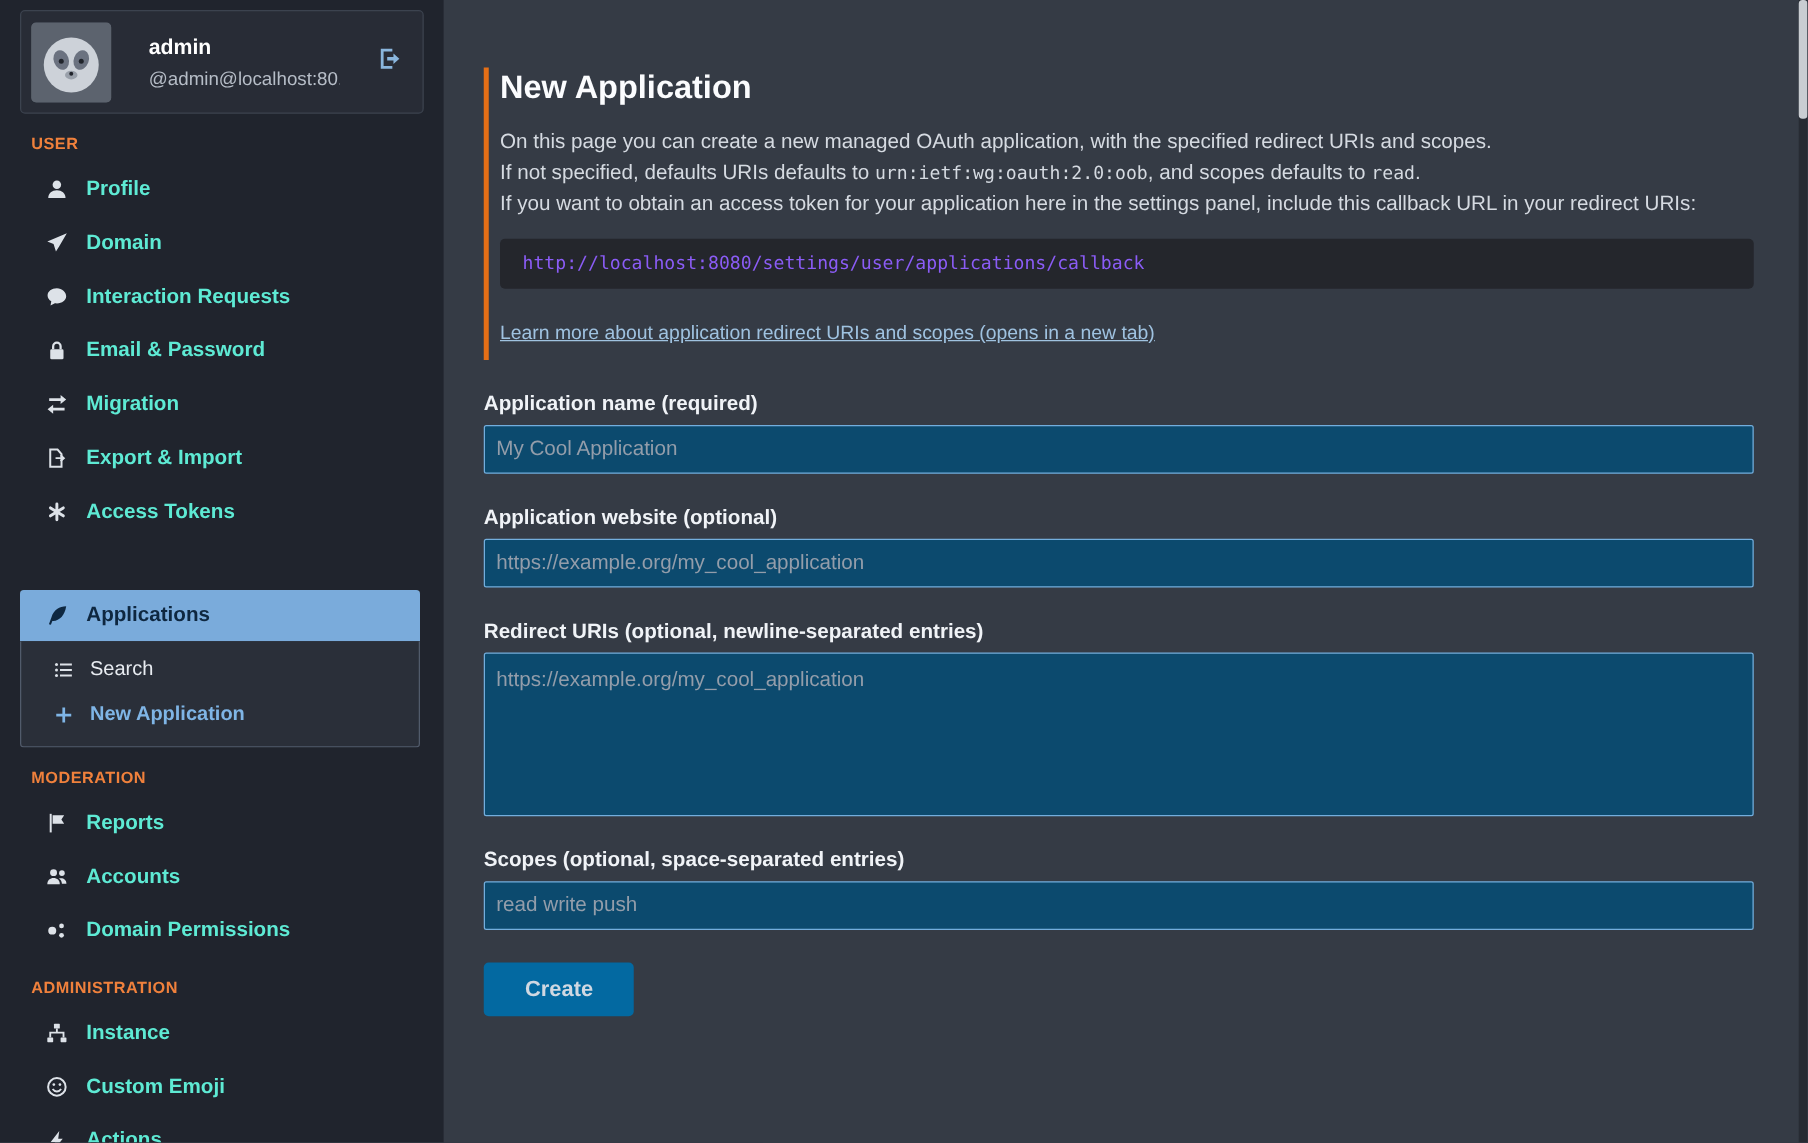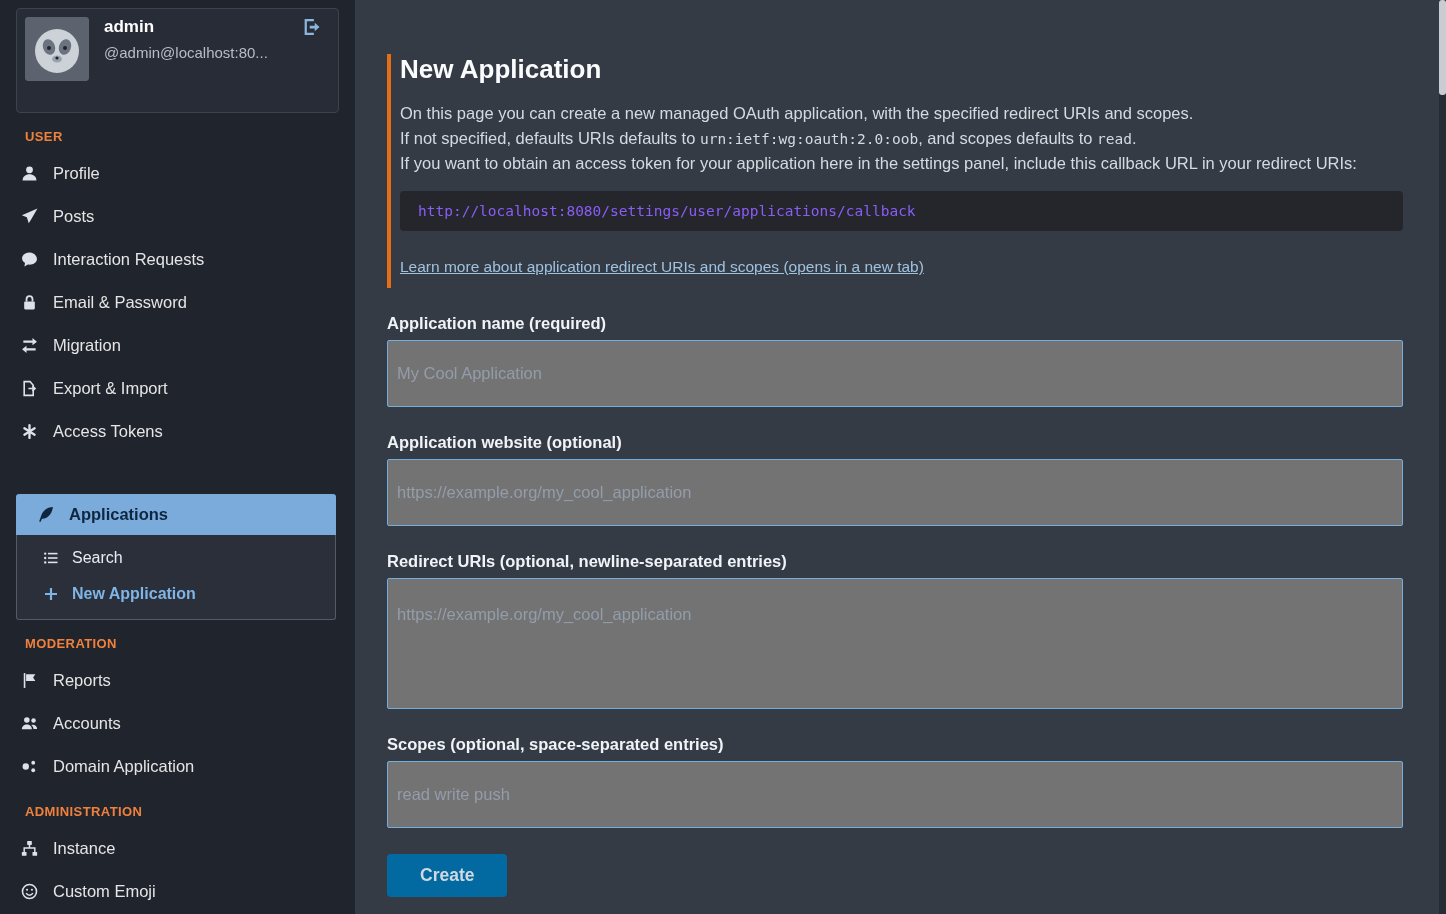--- a/index.html
+++ b/index.html
@@ -10,39 +10,39 @@
     color:#d5dae1;
   }
   .app { display:flex; width:100%; height:100%; position:relative; }
 
   
   .sidebar {
     width:355px; min-width:355px; height:100%;
     background:#20242d; overflow:hidden;
   }
   .user-card {
-    margin:8px 16px 12px 16px; height:105px;
+    margin:8px 16px 12px 16px; height:83px;
     background:#282c36; border:1px solid #3c434f; border-radius:4px;
-    display:flex; align-items:flex-start; gap:15px; padding:8px;
+    display:flex; align-items:center; gap:30px; padding:8px;
   }
   .avatar { width:64px; height:64px; border-radius:4px; overflow:hidden; flex:none; background:#5c636e; }
   .user-info { flex:1; min-width:0; }
   .username { display:block; font-size:17px; font-weight:bold; color:#ffffff; margin-bottom:7px; }
   .handle { display:block; font-size:15px; color:#b6bdc7; white-space:nowrap; overflow:hidden; }
   .logout { color:#8ab6de; margin-right:8px; cursor:pointer; flex:none; }
 
   .section-title {
     margin:16px 0 8px 25px; font-size:13px; font-weight:bold;
     letter-spacing:.4px; color:#f0813c;
   }
   .section-title.later { }
   .nav-item {
     display:flex; align-items:center; gap:15px;
-    padding:11px 0 11px 20px; font-size:16.5px; color:#e5e5e5;
-    line-height:21px; cursor:pointer;
+    padding:11px 0 11px 36px; font-size:16.5px; color:#5eead4;
+    line-height:21px; cursor:pointer;font-weight:bold;
   }
   .ico { width:18px; height:17px; display:flex; align-items:center; justify-content:center; color:#dde2e8; flex:none; }
 
   .apps-group { margin:2px 19px 2px 16px; }
   .apps-group .nav-item.active {
     background:#7aabdb; color:#0e2740; font-weight:bold;
     border-radius:3px 3px 0 0; padding:10px 0 10px 20px;margin-top:41px;
   }
   .apps-group .nav-item.active .ico { color:#0e2740; }
   .submenu {
@@ -65,22 +65,22 @@
   code.inline { font-family:"DejaVu Sans Mono", monospace; font-size:14.5px; color:#d5dae1; }
   .codeblock {
     background:#24262c; border-radius:4px; padding:12px 18px; margin:15px 0 27px 0;
     font-family:"DejaVu Sans Mono", monospace; font-size:14.5px; color:#8b5cf6;
   }
   .learn { color:#9fc2e0; font-size:15.5px; text-decoration:underline; cursor:pointer; }
 
   .field { margin-bottom:26px; }
   .field label { display:block; font-size:16.5px; font-weight:bold; color:#f0f3f7; margin-bottom:7px; }
   .field input[type=text], .field textarea {
-    width:100%; background:#737373; border:1.5px solid #73aedd; border-radius:2px;
-    padding:23px 9px; font-size:16.5px; color:#e7ebf0; font-family:"Liberation Sans", sans-serif;
+    width:100%; background:#0c4a6e; border:1.5px solid #73aedd; border-radius:2px;
+    padding:9px 9px; font-size:16.5px; color:#e7ebf0; font-family:"Liberation Sans", sans-serif;
     outline:none; display:block;
   }
   .field textarea { height:131px; resize:none; line-height:24px; }
   ::placeholder { color:#939daa; opacity:1; }
   .create-btn {
     background:#0369a1; color:#d0d8e2; border:none; border-radius:4px;
     font-weight:bold; font-size:17.5px; padding:11px 33px; cursor:pointer;
     font-family:"Liberation Sans", sans-serif; margin-top:0px;
   }
 
@@ -131,21 +131,21 @@
         </span>
       <span>Profile</span>
     </div>
 
     <div class="nav-item">
       <span class="ico">
           <svg viewBox="0 0 16 16" width="17" height="17">
             <path fill="currentColor" d="M15.5.5.8 6.8l4.7 1.9 1.8 5.6 2.5-3.9z"></path>
           </svg>
         </span>
-      <span>Posts</span>
+      <span>Domain</span>
     </div>
 
     <div class="nav-item">
       <span class="ico">
           <svg viewBox="0 0 16 16" width="17" height="17">
             <path fill="currentColor" d="M8 1.5C4.1 1.5 1 3.9 1 6.9c0 1.8 1.1 3.4 2.8 4.4L3.2 14.5l3.3-1.7c.5.1 1 .1 1.5.1 3.9 0 7-2.4 7-5.4S11.9 1.5 8 1.5z"></path>
           </svg>
         </span>
       <span>Interaction Requests</span>
     </div>
@@ -257,21 +257,21 @@
     <div class="nav-item">
       <span class="ico">
           <svg viewBox="0 0 16 16" width="17" height="17">
             <g fill="currentColor">
               <circle cx="4.5" cy="8" r="3"></circle>
               <circle cx="11.5" cy="4.5" r="1.8"></circle>
               <circle cx="11.5" cy="11.5" r="1.8"></circle>
             </g>
           </svg>
         </span>
-      <span>Domain Application</span>
+      <span>Domain Permissions</span>
     </div>
 
     <div class="section-title later">ADMINISTRATION</div>
 
     <div class="nav-item">
       <span class="ico">
           <svg viewBox="0 0 16 16" width="17" height="17">
             <g fill="currentColor">
               <rect x="5.8" y="1" width="4.4" height="3.6" rx=".5"></rect>
               <rect x="0.8" y="11.2" width="4.4" height="3.6" rx=".5"></rect>

